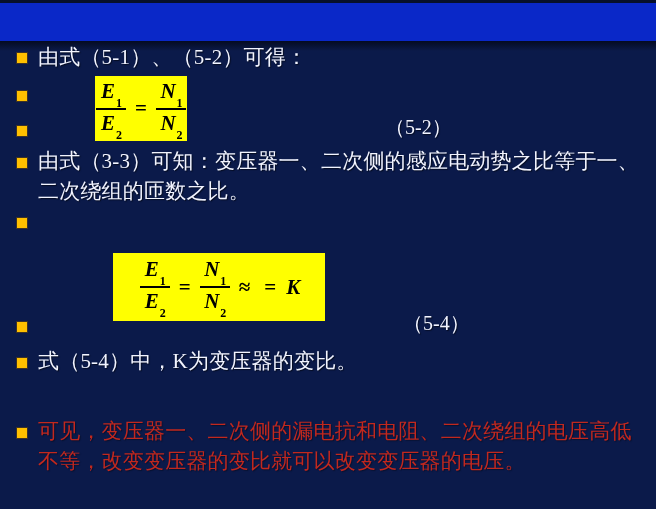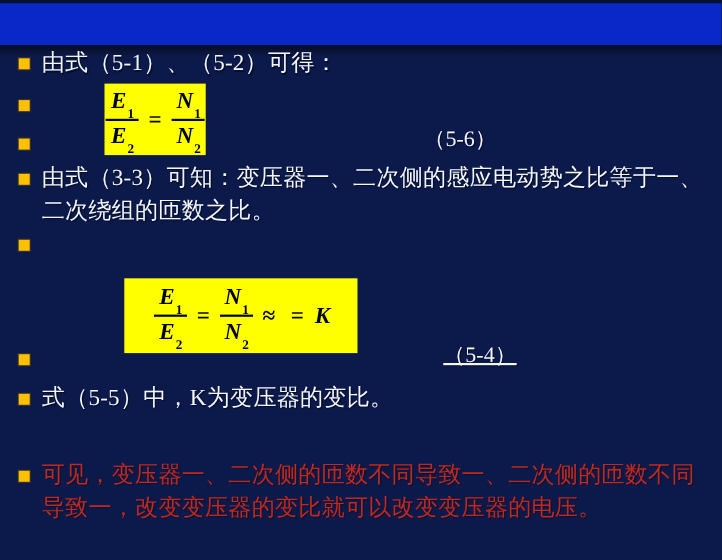--- a/index.html
+++ b/index.html
@@ -193,21 +193,21 @@
         <span class="frac">
           <span class="num"><i>N</i><span class="sub">1</span></span>
           <span class="bar"></span>
           <span class="den"><i>N</i><span class="sub">2</span></span>
         </span>
       </div>
     </div>
 
     <div class="bullet" style="left:17px; top:85px;"></div>
     <div class="text" style="left:38px; top:74px; width:40px;"></div>
-    <div class="eqlabel" style="left:385px; top:73px;">（5-6）</div>
+    <div class="eqlabel" style="left:385px; top:73px;">（5-2）</div>
 
     <div class="bullet" style="left:17px; top:117px;"></div>
     <div class="text" style="left:38px; top:105px; width:608px;">由式（3-3）可知：变压器一、二次侧的感应电动势之比等于一、二次绕组的匝数之比。</div>
 
     <div class="bullet" style="left:17px; top:177px;"></div>
 
     <div class="formula-box" style="left:113px; top:212px; width:212px; height:68px;">
       <div class="eq">
         <span class="frac">
           <span class="num"><i>E</i><span class="sub">1</span></span>
@@ -221,22 +221,22 @@
           <span class="den"><i>N</i><span class="sub">2</span></span>
         </span>
         <span class="op">≈</span>
         <span class="op">=</span>
         <span class="kvar">K</span>
       </div>
     </div>
 
     <div class="bullet" style="left:17px; top:281px;"></div>
     <div class="text" style="left:38px; top:270px; width:40px;"></div>
-    <div class="eqlabel" style="left:403px; top:269px;text-decoration:underline;">（5-4）</div>
+    <div class="eqlabel" style="left:403px; top:269px;">（5-4）</div>
 
     <div class="bullet" style="left:17px; top:317px;"></div>
-    <div class="text" style="left:38px; top:305px; width:608px;">式（5-5）中，K为变压器的变比。</div>
+    <div class="text" style="left:38px; top:305px; width:608px;">式（5-4）中，K为变压器的变比。</div>
 
     <div class="bullet" style="left:17px; top:387px;"></div>
-    <div class="text red" style="left:38px; top:375px; width:608px;">可见，变压器一、二次侧的匝数不同导致一、二次侧的匝数不同导致一，改变变压器的变比就可以改变变压器的电压。</div>
+    <div class="text red" style="left:38px; top:375px; width:608px;">可见，变压器一、二次侧的漏电抗和电阻、二次绕组的电压高低不等，改变变压器的变比就可以改变变压器的电压。</div>
 
   </div>
 </div>
 
 </body></html>

